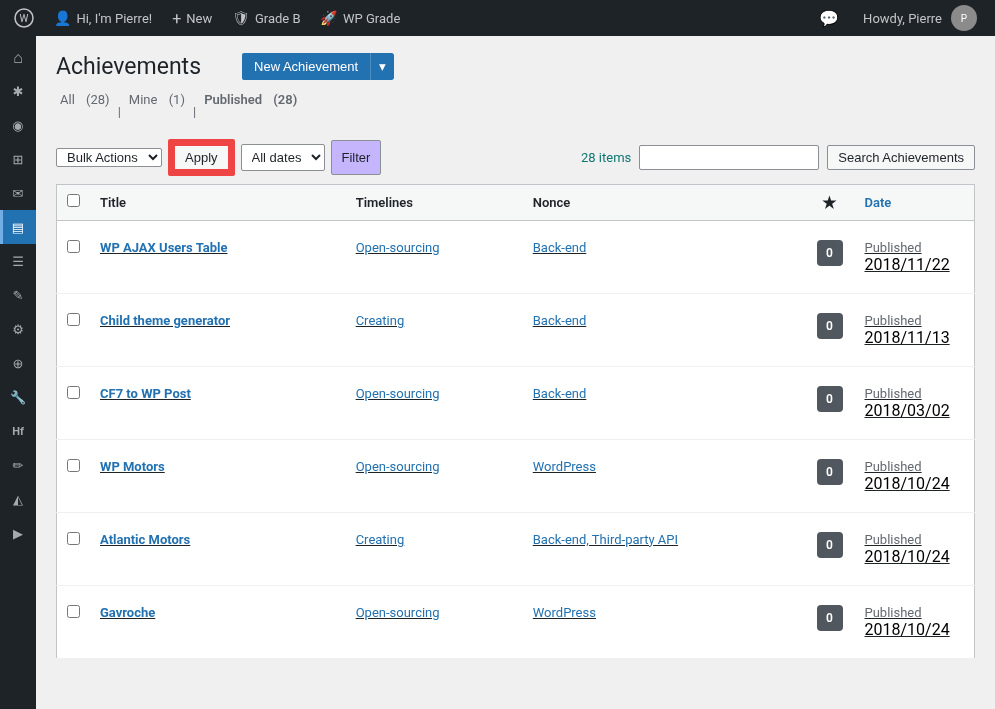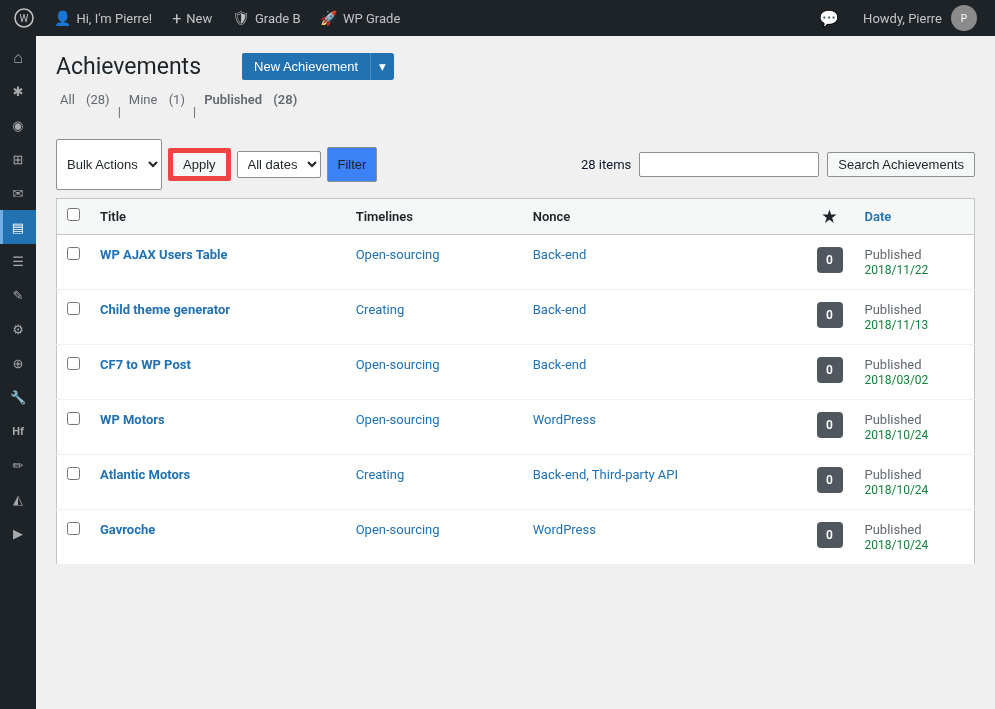--- a/index.html
+++ b/index.html
@@ -74,36 +74,36 @@
     .subsubsub a { color: #2271b1; text-decoration: none; }
     .subsubsub span { margin: 12px 4px; color: #646970; }
     .subsubsub .current { color: #2271b1; font-weight: 600; }
 
     
     .tablenav {
       display: flex; align-items: center; gap: 6px; margin-bottom: 8px;
     }
     .tablenav-right { margin-left: auto; display: flex; align-items: center; gap: 8px; }
     .bulk-select {
-      padding: 16px 6px; border: 1px solid #8c8f94; border-radius: 2px;
+      padding: 0 6px; border: 1px solid #8c8f94; border-radius: 2px;
       font-size: 13px; color: #1d2327; background: #fff; cursor: pointer;
     }
     .apply-btn {
-      padding: 4px 10px; border: 5px solid #ef4444; border-radius: 2px;
+      padding: 4px 10px; border: 7px solid #ef4444; border-radius: 2px;
       font-size: 13px; background: #f6f7f7; cursor: pointer; color: #1d2327;
     }
     .date-filter {
       padding: 4px 6px; border: 1px solid #8c8f94; border-radius: 2px;
       font-size: 13px; color: #1d2327; background: #fff; cursor: pointer;
     }
     .filter-btn {
       padding: 9px 10px; border: 1px solid #8c8f94; border-radius: 2px;
-      font-size: 13px; background: #3b82f6; cursor: pointer; color: #1d2327;
-    }
-    .items-count { color: #0f172a; font-size: 13px; }
+      font-size: 13px; background: #c4b5fd; cursor: pointer; color: #1d2327;
+    }
+    .items-count { color: #0f766e; font-size: 13px; }
     .search-input {
       padding: 4px 8px; border: 1px solid #8c8f94; border-radius: 2px;
       font-size: 13px; width: 180px;
     }
     .search-btn {
       padding: 4px 10px; border: 1px solid #8c8f94; border-radius: 2px;
       font-size: 13px; background: #f6f7f7; cursor: pointer; color: #1d2327;
     }
 
     
@@ -112,27 +112,27 @@
       border: 1px solid #c3c4c7;
     }
     .wp-list-table th {
       background: #f6f7f7; border-bottom: 1px solid #c3c4c7;
       padding: 8px 10px; text-align: left; font-size: 13px; color: #1d2327;
       font-weight: 600;
     }
     .wp-list-table th.sortable a { color: #2271b1; text-decoration: none; }
     .wp-list-table th.check-column { width: 26px; }
     .wp-list-table td {
-      padding: 12px 10px; border-bottom: 1px solid #f0f0f1;
-      vertical-align: top; font-size: 13px; color: #1d2327;
+      padding: 19px 10px; border-bottom: 1px solid #f0f0f1;
+      vertical-align: top; font-size: 13px; color: #1d2327; text-decoration: underline;
     }
     .wp-list-table td a { color: #2271b1; text-decoration: none; }
     .col-date { white-space: nowrap; color: #646970; }
     .status-line { font-size: 13px; color: #646970; }
-    .date-line { font-size: 12px; color: #15803d; }
+    .date-line { font-size: 16px; color: #000000; }
     .badge-zero {
       display: inline-flex; align-items: center; justify-content: center;
       width: 26px; height: 26px; background: #50575e; color: #fff;
       border-radius: 4px; font-size: 12px; font-weight: 600;
     }
     .star-icon { color: #1d2327; font-size: 16px; }
     input[type="checkbox"] { margin: 0; cursor: pointer; }
   </style>
 </head>
 <body>

